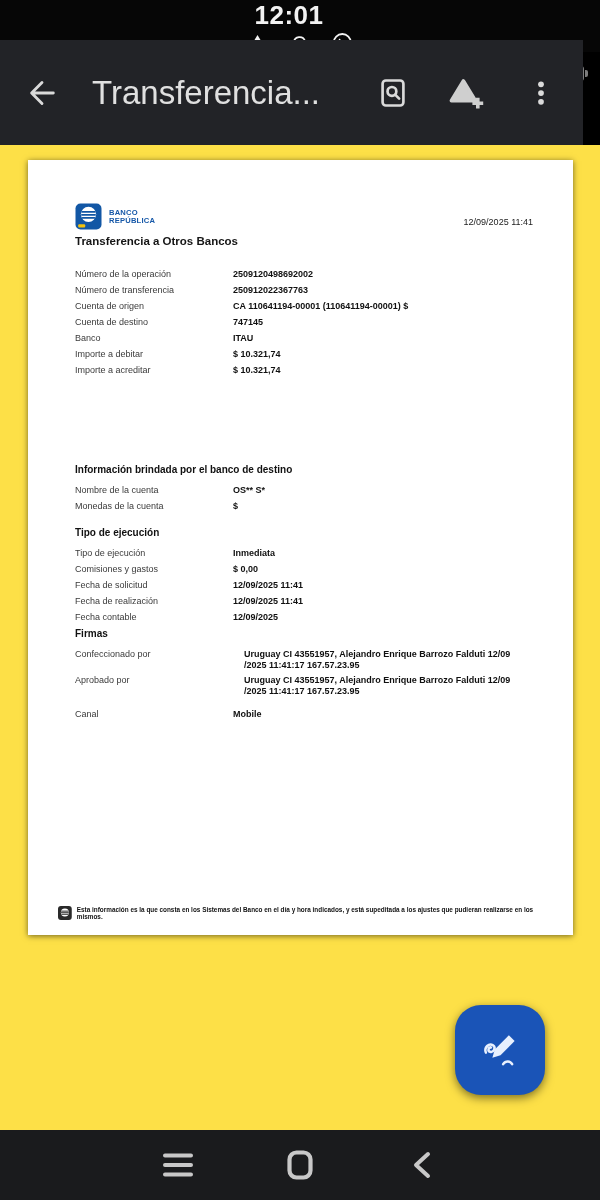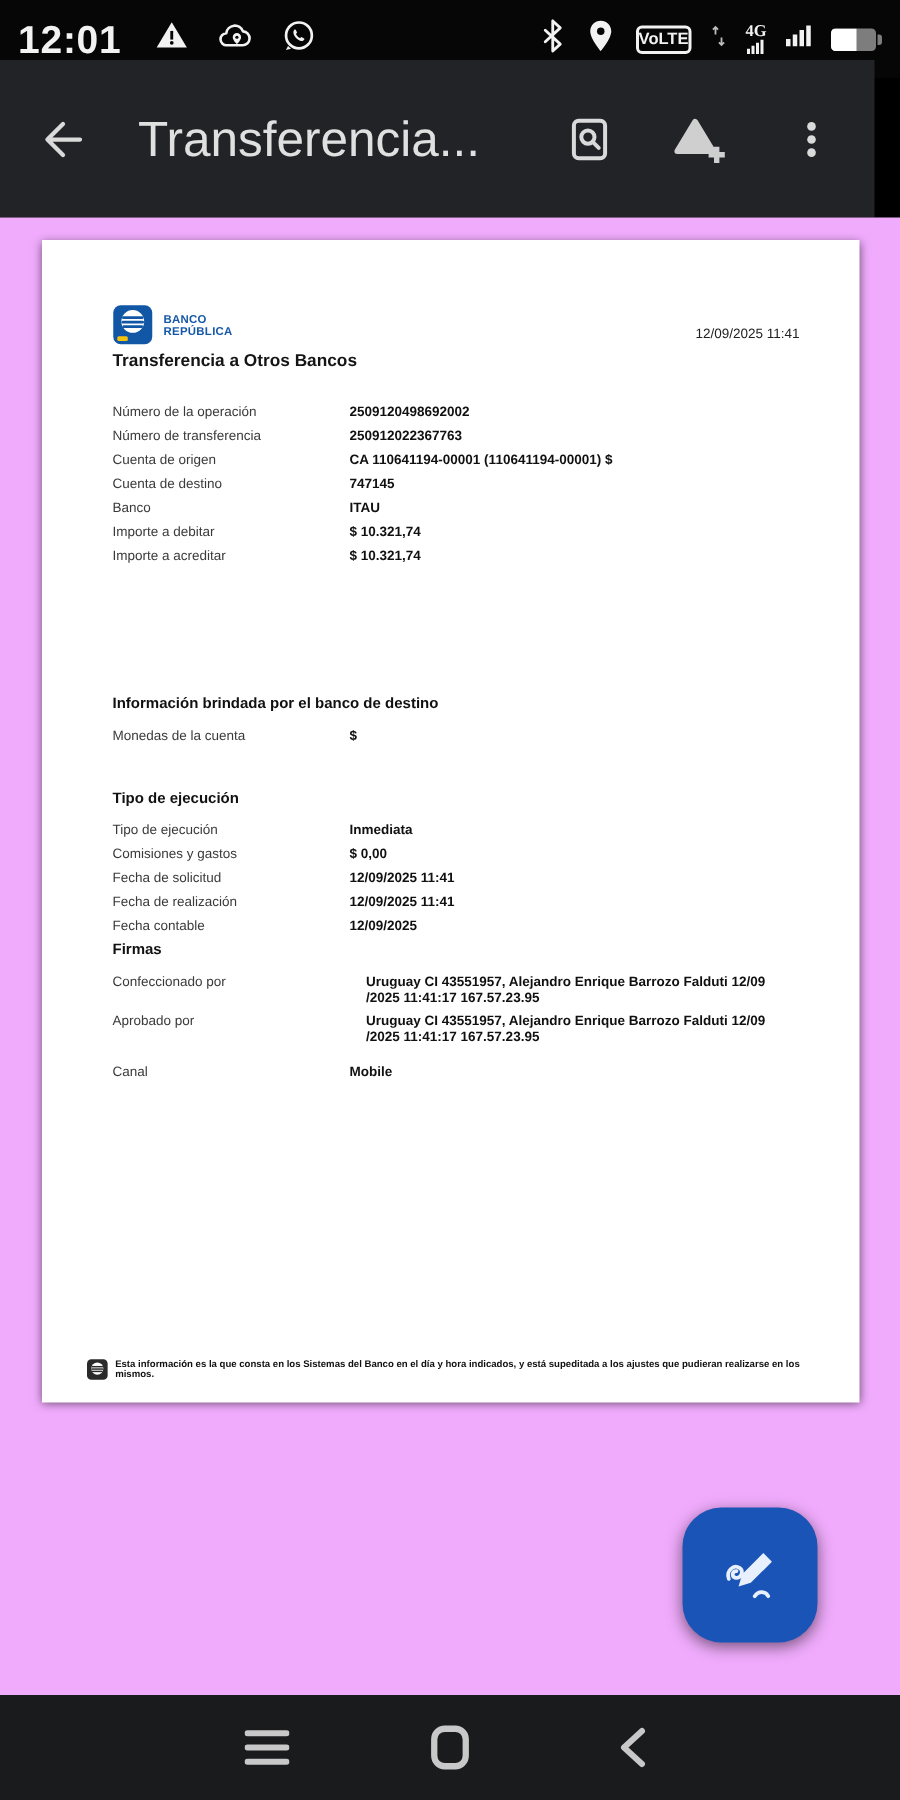--- a/index.html
+++ b/index.html
@@ -1,21 +1,21 @@
 <!DOCTYPE html>
 <html><head>
 <meta charset="utf-8">
 <style>
   * { margin:0; padding:0; box-sizing:border-box; }
   html,body { width:600px; height:1200px; background:#000; overflow:hidden; }
   body { font-family:"Liberation Sans", sans-serif; position:relative; }
 
   
   .status-bar { position:absolute; top:0; left:0; width:600px; height:52px;
-    background:#060606; display:flex; align-items:center; padding:0 12px; color:#f2f2f2; }
+    background:#060606; display:flex; align-items:center; padding:0 12px; color:#f2f2f2;flex-direction:column; }
   .sb-time { font-size:26px; font-weight:bold; letter-spacing:.5px; margin-right:22px; }
   .sb-left { display:flex; align-items:center; gap:18px; }
   .sb-right { margin-left:auto; display:flex; align-items:center; gap:13px; }
   .volte-badge { border:2px solid #f2f2f2; border-radius:4px; font-size:11px; font-weight:bold;
     padding:0 0; line-height:15px; }
   .net4g { display:flex; flex-direction:column; align-items:center; line-height:10px; }
   .net4g .g { font-size:11px; font-weight:bold;font-family:Liberation Serif, serif; }
   .batt { width:30px; height:15px; border-radius:3px; background:#7d7d7d; position:relative; overflow:hidden; }
   .batt .fill { position:absolute; left:0; top:0; bottom:0; width:58%; background:#fff; }
   .batt-nub { width:3px; height:7px; background:#7d7d7d; border-radius:0 2px 2px 0; margin-left:1px; }
@@ -23,21 +23,21 @@
   
   .app-bar { position:absolute; top:40px; left:0; width:583px; height:105px;
     background:#222327; display:flex; align-items:center; padding:0 18px; }
   .ab-title { color:#e0e0e0; font-size:33px; font-weight:400; margin-left:26px; flex:1;
     white-space:nowrap; overflow:hidden; }
   .ab-btn { width:48px; height:48px; display:flex; align-items:center; justify-content:center;
     border:none; background:transparent; cursor:pointer; }
   .ab-actions { display:flex; align-items:center; gap:26px; }
 
   
-  .content { position:absolute; top:145px; left:0; width:600px; height:985px; background:#f0abfc; }
+  .content { position:absolute; top:145px; left:0; width:600px; height:985px; background:#fde047; }
   .page { position:absolute; left:28px; top:15px; width:545px; height:775px; background:#fff;
     box-shadow:0 1px 6px rgba(0,0,0,.55); }
 
   .brand { position:absolute; left:47px; top:43px; display:flex; align-items:center; gap:7px; }
   .brand-text { color:#1658a8; font-weight:bold; font-size:7.6px; line-height:8px; letter-spacing:.2px; }
   .doc-date { position:absolute; top:57px; right:40px; font-size:9px; color:#222; }
   .doc-title { position:absolute; left:47px; top:75px; font-size:11.5px; font-weight:bold; color:#151515; }
 
   .block { position:absolute; left:47px; right:30px; }
   .row { display:flex; margin-bottom:6.5px; }
@@ -214,20 +214,24 @@
       <div class="row">
           <span class="lbl">Importe a acreditar</span>
           <span class="val">$ 10.321,74</span>
         </div>
     </div>
 
 
     <div class="block" style="top:304px;">
       <div class="sec-heading">Información brindada por el banco de destino</div>
       <div class="row">
+          <span class="lbl">Nombre de la cuenta</span>
+          <span class="val">OS** S*</span>
+        </div>
+      <div class="row">
           <span class="lbl">Monedas de la cuenta</span>
           <span class="val">$</span>
         </div>
     </div>
 
     <div class="block" style="top:367px;">
       <div class="sec-heading">Tipo de ejecución</div>
       <div class="row">
           <span class="lbl">Tipo de ejecución</span>
           <span class="val">Inmediata</span>

